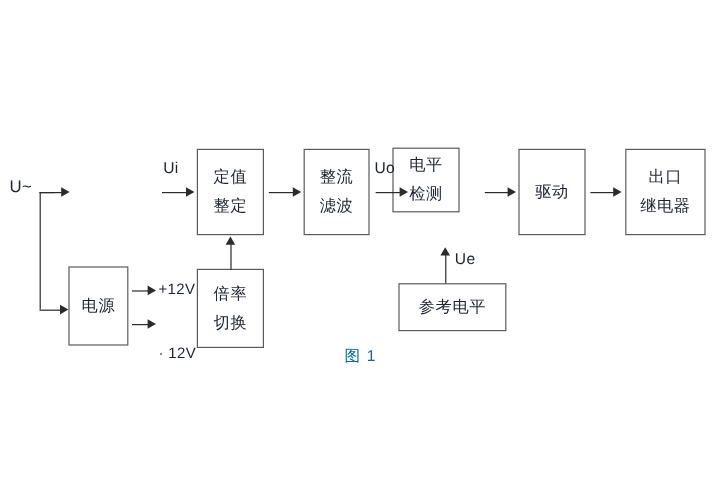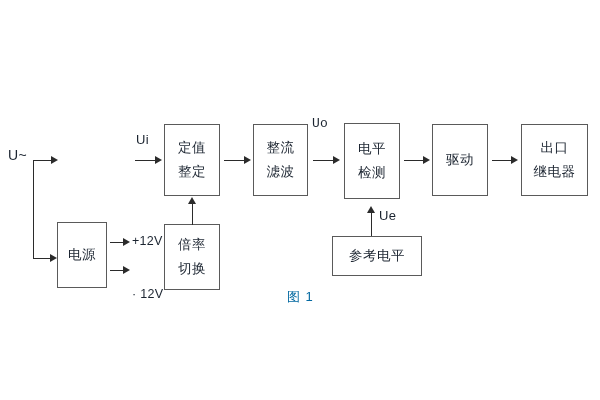--- a/index.html
+++ b/index.html
@@ -80,21 +80,21 @@
   <div class="box" style="left:164px; top:124px; width:56px; height:72px;">
     <span class="ln">定值</span>
     <span class="ln">整定</span>
   </div>
 
   <div class="box" style="left:253px; top:124px; width:55px; height:72px;">
     <span class="ln">整流</span>
     <span class="ln">滤波</span>
   </div>
 
-  <div class="box" style="left:344px; top:123px; width:56px; height:76px;">
+  <div class="box" style="left:327px; top:123px; width:56px; height:54px;">
     <span class="ln">电平</span>
     <span class="ln">检测</span>
   </div>
 
   <div class="box" style="left:432px; top:124px; width:56px; height:72px;">
     <span class="ln">驱动</span>
   </div>
 
   <div class="box" style="left:521px; top:124px; width:67px; height:72px;">
     <span class="ln">出口</span>
@@ -126,21 +126,21 @@
   <div class="hline" style="left:33px; top:258px; width:18px;"></div>
   <div class="arrow-r" style="left:50px; top:254px;"></div>
 
   <div class="label" style="left:136px; top:132px;">Ui</div>
   <div class="hline" style="left:135px; top:160px; width:22px;"></div>
   <div class="arrow-r" style="left:155px; top:156px;"></div>
 
   <div class="hline" style="left:224px; top:160px; width:22px;"></div>
   <div class="arrow-r" style="left:244px; top:156px;"></div>
 
-  <div class="label" style="left:312px; top:116px;font-family:Liberation Mono, monospace;">Uo</div>
+  <div class="label" style="left:312px; top:132px;">Uo</div>
   <div class="hline" style="left:313px; top:160px; width:22px;"></div>
   <div class="arrow-r" style="left:333px; top:156px;"></div>
 
   <div class="hline" style="left:404px; top:160px; width:21px;"></div>
   <div class="arrow-r" style="left:423px; top:156px;"></div>
 
   <div class="hline" style="left:492px; top:160px; width:21px;"></div>
   <div class="arrow-r" style="left:511px; top:156px;"></div>
 
   <div class="vline" style="left:192px; top:203px; height:22px;"></div>

